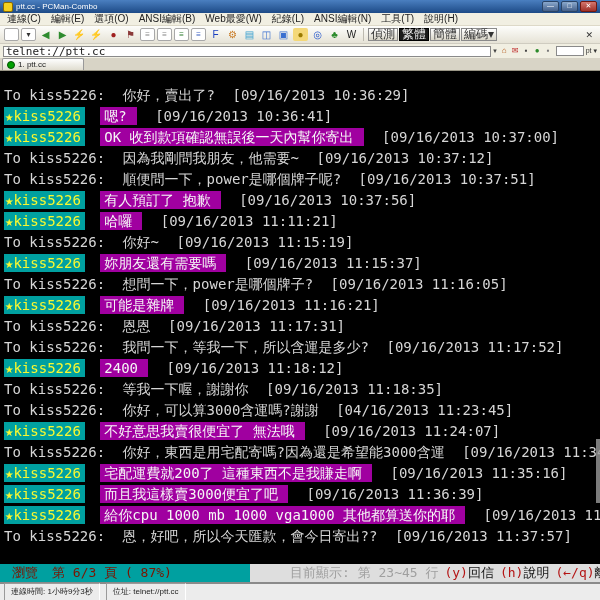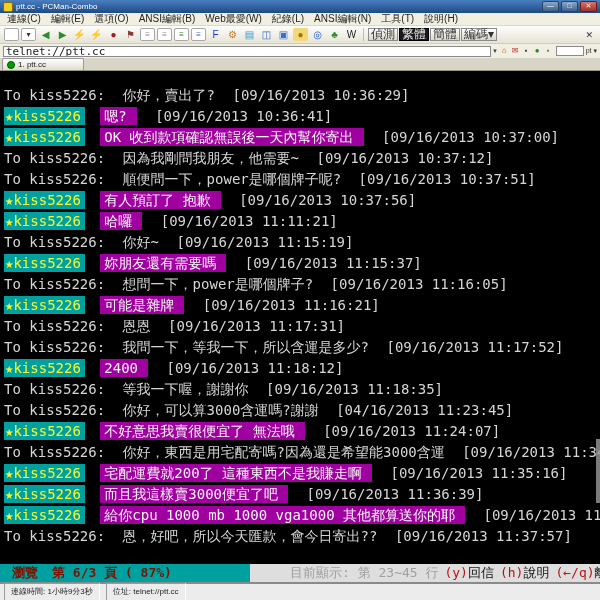--- a/index.html
+++ b/index.html
@@ -60,21 +60,21 @@
   .row.in .who{display:inline;background:#00a0a0;color:#f8f830;padding:1px 4px 1px 1px;}
   .row.in .msg{background:#a000a0;color:#f6f6f6;padding:1px 10px 1px 4px;margin-left:7px;}
   .row.in .time{margin-left:10px;}
   .row.out .time{margin-left:9px;}
   .scroll-thumb{position:absolute;right:0;top:368px;width:4px;height:64px;background:#9a9a9a;opacity:.8;}
 
   
   .bbsbar{position:absolute;left:0;right:0;bottom:0;height:18px;background:#dedede;
     display:flex;align-items:center;font-size:13px;line-height:18px;}
   .bbs-left{background:#00a0a0;color:#7a1400;height:100%;display:flex;
-    padding:0 12px;width:250px;box-sizing:border-box;gap:14px;font-weight:bold;flex:none;}
+    padding:0 12px;width:250px;box-sizing:border-box;gap:14px;font-weight:normal;flex:none;}
   .bbs-display{color:#9f9f9f;margin-left:40px;white-space:nowrap;}
   .bbs-keys{margin-left:auto;margin-right:6px;color:#151515;white-space:nowrap;display:flex;}
   .keypair{margin-left:6px;}
   .key{color:#b41414;}
 
   
   .statusbar{height:16px;background:#ececec;border-top:2px solid #8a8a8a;display:flex;
     align-items:center;font-size:8px;color:#222;padding:0 4px;gap:6px;flex:none;}
   .status-panel{border:1px solid;border-color:#9a9a9a #fff #fff #9a9a9a;background:#ececec;
     padding:3px 6px;height:10px;line-height:10px;white-space:nowrap;}

